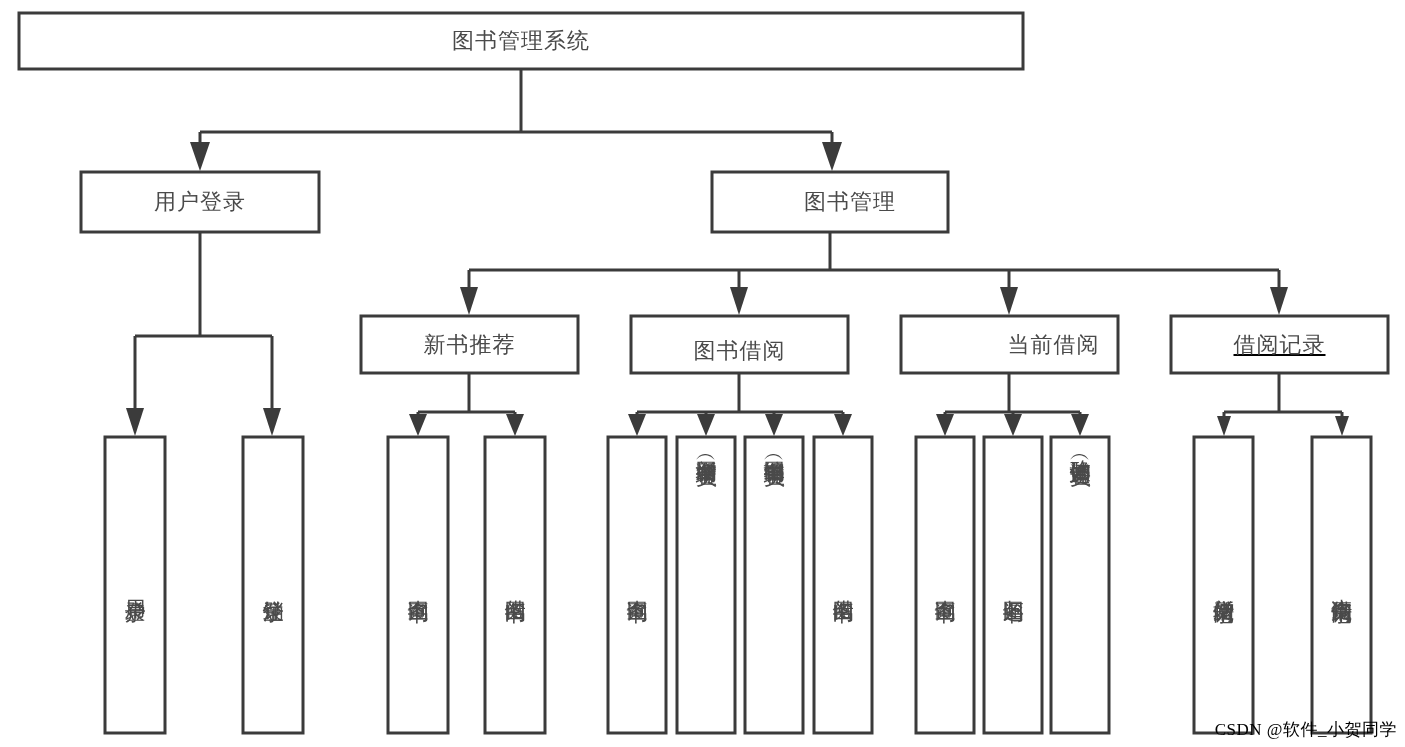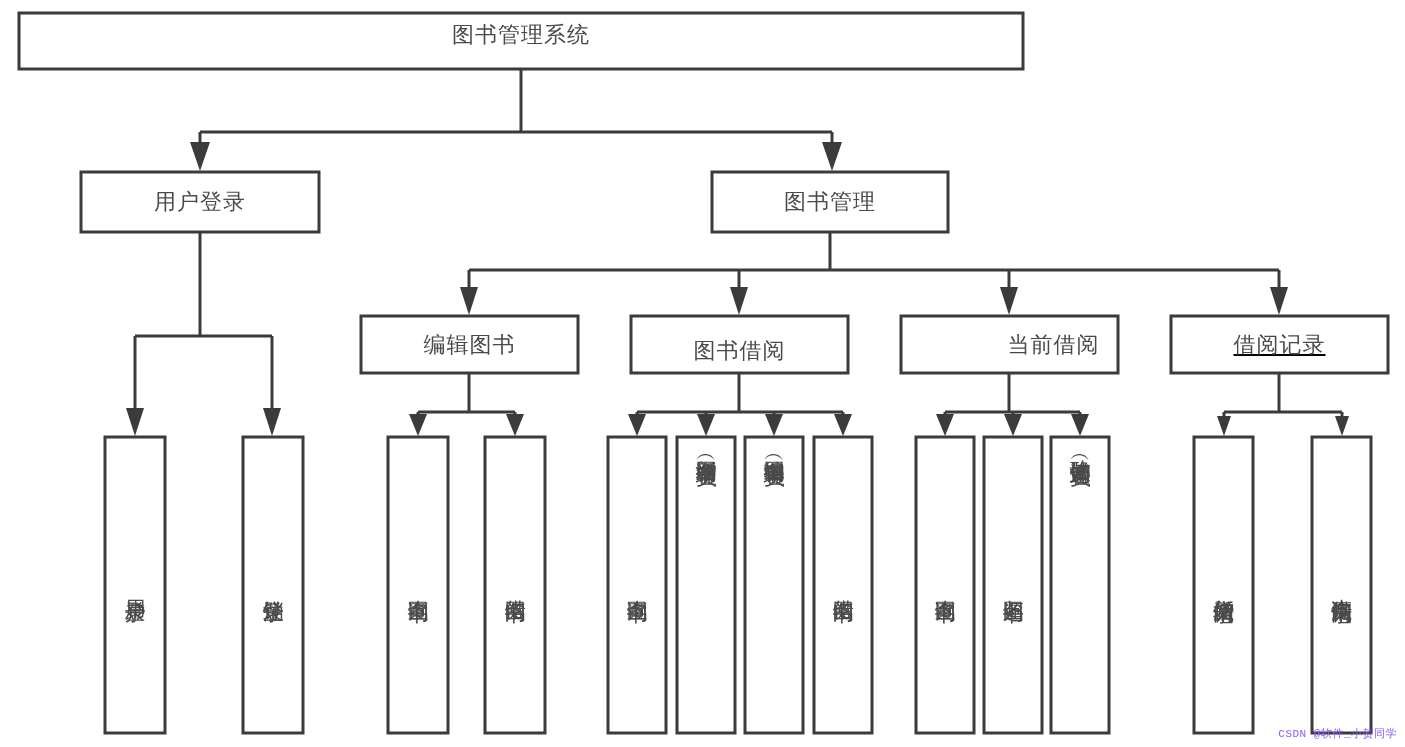--- a/index.html
+++ b/index.html
@@ -69,23 +69,23 @@
     font-family: "Liberation Sans", "DejaVu Sans", sans-serif;
     font-size: 22px;
     color: #4a4a4a;
     letter-spacing: 1px;
     white-space: nowrap;
   }
   .watermark {
     position: absolute;
     right: 8px;
     bottom: 6px;
-    font-family: Liberation Mono, monospace;
-    font-size: 11px;
-    color: #8b5cf6;
+    font-family: Liberation Serif, serif;
+    font-size: 17px;
+    color: #000000;
     white-space: nowrap;
     letter-spacing: 0.5px;
   }
 </style>
 </head>
 <body>
 
 <div id="diagram-root">
 
   <svg class="diagram" viewBox="0 0 1405 747" xmlns="http://www.w3.org/2000/svg">
@@ -181,33 +181,33 @@
     <rect class="node-box" x="677" y="437" width="58" height="296"></rect>
     <rect class="node-box" x="745" y="437" width="58" height="296"></rect>
     <rect class="node-box" x="814" y="437" width="58" height="296"></rect>
     <rect class="node-box" x="916" y="437" width="58" height="296"></rect>
     <rect class="node-box" x="984" y="437" width="58" height="296"></rect>
     <rect class="node-box" x="1051" y="437" width="58" height="296"></rect>
     <rect class="node-box" x="1194" y="437" width="59" height="296"></rect>
     <rect class="node-box" x="1312" y="437" width="59" height="296"></rect>
   </svg>
 
-  <div class="htext-wrap" style="left:19px;top:7px;width:1004px;height:56px;">
+  <div class="htext-wrap" style="left:19px;top:13px;width:1004px;height:56px;">
     <span class="htext">图书管理系统</span>
   </div>
 
   <div class="htext-wrap" style="left:81px;top:172px;width:238px;height:60px;">
     <span class="htext">用户登录</span>
   </div>
-  <div class="htext-wrap" style="left:712px;top:172px;width:236px;height:60px;">
+  <div class="htext-wrap" style="left:712px;top:172px;width:236px;height:60px;padding-left:20px;">
     <span class="htext">图书管理</span>
   </div>
 
   <div class="htext-wrap" style="left:361px;top:316px;width:217px;height:57px;">
-    <span class="htext">编辑图书</span>
+    <span class="htext">新书推荐</span>
   </div>
   <div class="htext-wrap" style="left:631px;top:316px;width:217px;height:69px;justify-content:center;">
     <span class="htext">图书借阅</span>
   </div>
   <div class="htext-wrap" style="left:901px;top:316px;width:217px;height:57px;padding-left:44px;">
     <span class="htext">当前借阅</span>
   </div>
   <div class="htext-wrap" style="left:1171px;top:316px;width:217px;height:57px;text-decoration:underline;">
     <span class="htext">借阅记录</span>
   </div>

